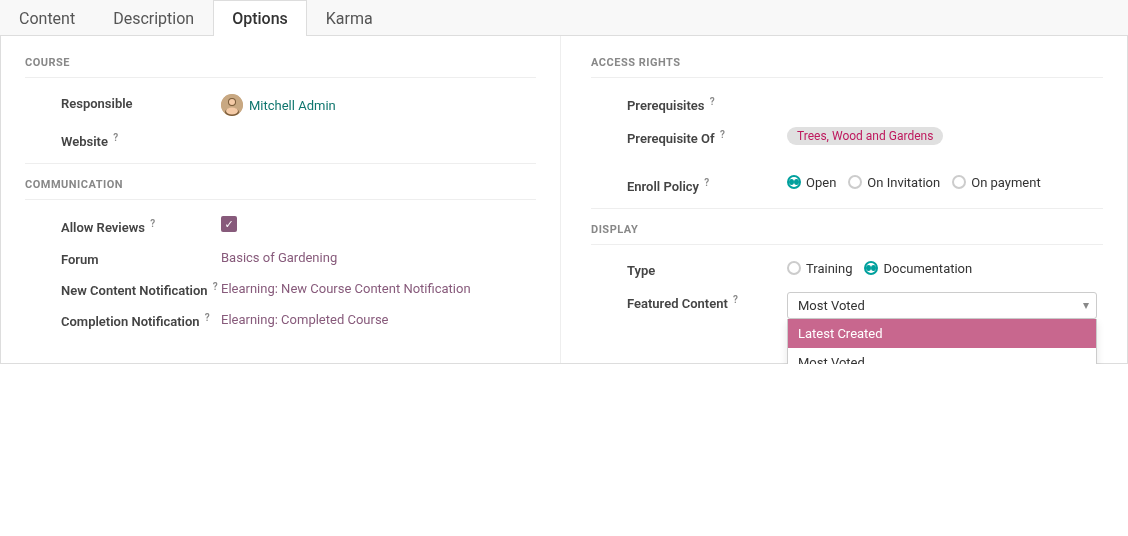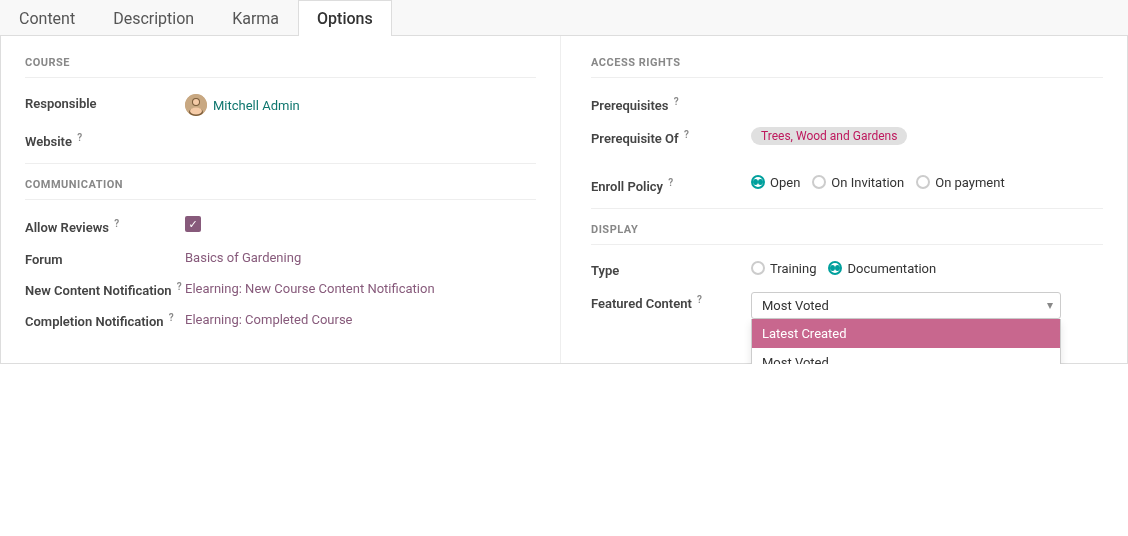--- a/index.html
+++ b/index.html
@@ -60,20 +60,21 @@
       align-items: flex-start;
       margin-bottom: 14px;
     }
     .field-label {
       width: 160px;
       min-width: 160px;
       font-weight: 600;
       color: #444;
       padding-top: 2px;
       font-size: 13px;
+      margin-left: 36px;
     }
     .field-label sup {
       color: #888;
       font-size: 10px;
       margin-left: 2px;
     }
     .field-value {
       flex: 1;
       color: #333;
     }
@@ -213,22 +214,22 @@
       padding-top: 0;
     }
   </style>
 </head>
 <body>
 
 <div>
   <div class="tabs">
     <div class="tab">Content</div>
     <div class="tab">Description</div>
+    <div class="tab active">Options</div>
     <div class="tab">Karma</div>
-    <div class="tab active">Options</div>
   </div>
 
   <div class="main-content">
 
     <div class="panel panel-left">
       <div class="section-title">COURSE</div>
 
       <div class="field-row">
         <div class="field-label">
           <span>Responsible</span>

